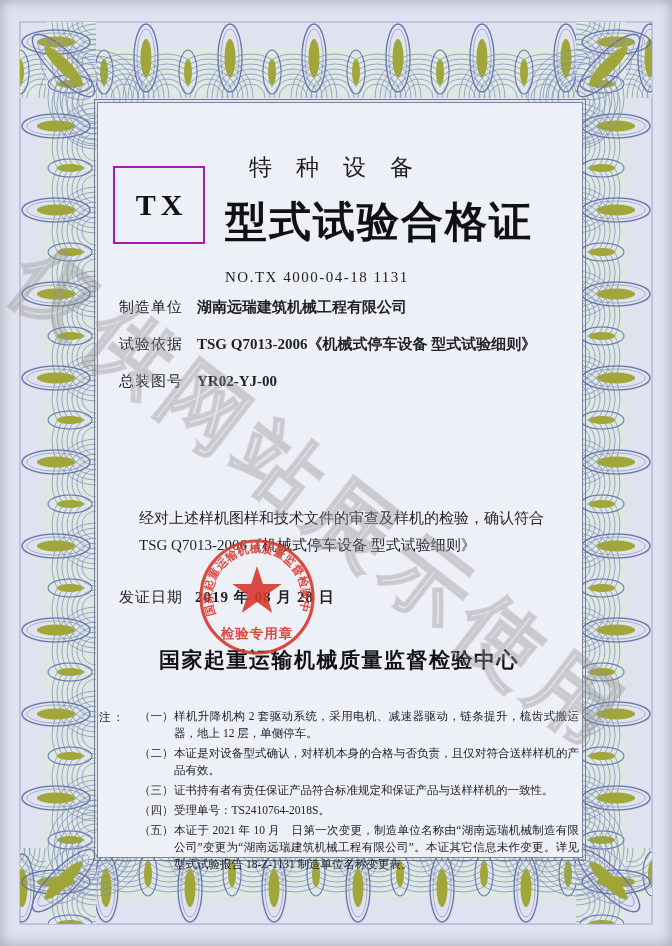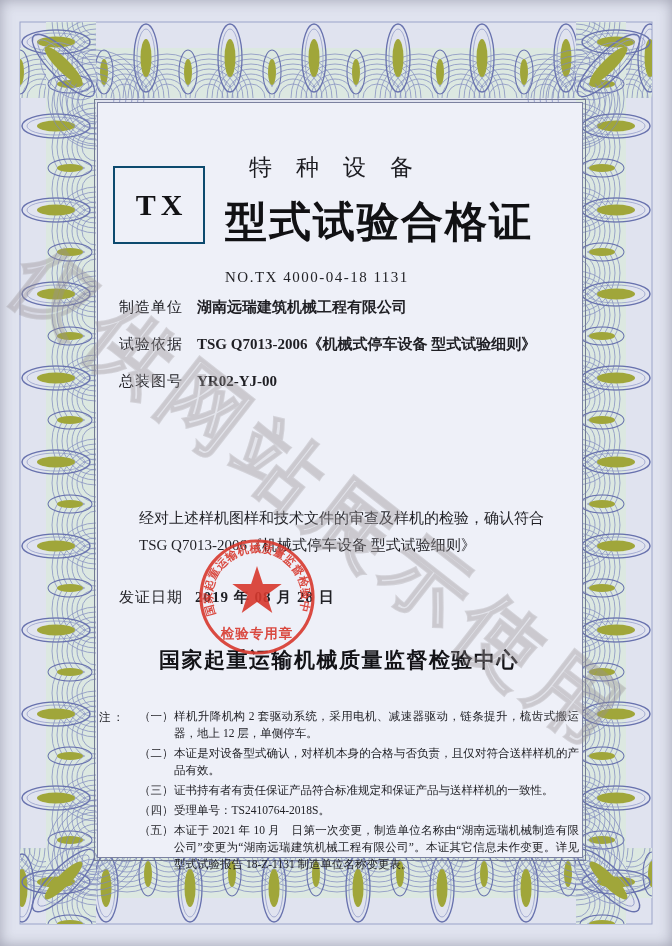--- a/index.html
+++ b/index.html
@@ -8,21 +8,21 @@
        font-family:"Liberation Serif","DejaVu Serif",serif;
        color:#26262b;}
   .scan-edge{position:absolute;inset:0;box-shadow:inset 0 0 14px rgba(110,112,130,.55);z-index:9;pointer-events:none;}
   .border-svg{position:absolute;left:0;top:0;z-index:1;}
   .frame-outer{position:absolute;left:94px;top:99px;width:486px;height:756px;
                border:1px solid #737a94;padding:2px;z-index:2;background:transparent;}
   .frame-inner{width:100%;height:100%;box-sizing:border-box;border:1px solid #7b81a0;background:#eef0f8;}
   .content{position:absolute;left:97px;top:102px;width:484px;height:754px;z-index:3;}
 
   .tx-box{position:absolute;left:16px;top:64px;width:88px;height:74px;
-          border:2px solid #0c4a6e;display:flex;align-items:center;justify-content:center;
+          border:2px solid #a21caf;display:flex;align-items:center;justify-content:center;
           font-size:30px;font-weight:bold;letter-spacing:5px;text-indent:5px;color:#121215;}
   .cert-header{position:absolute;left:128px;top:50px;width:352px;text-align:left;}
   .title-small{font-size:23px;letter-spacing:24px;padding-left:24px;color:#1d1d22;}
   .title-main{font-size:42px;font-weight:bold;letter-spacing:2px;color:#111114;margin-top:15px;line-height:1.15;}
   .cert-no{font-size:15px;letter-spacing:1.5px;margin-top:23px;color:#222226;}
 
   .fields{position:absolute;left:22px;top:195px;width:455px;}
   .frow{display:flex;margin-bottom:17px;font-size:15px;line-height:20px;}
   .flabel{width:64px;flex:none;letter-spacing:1px;color:#222227;text-align:right;}
   .fvalue{margin-left:14px;color:#1f1f24;font-weight:bold;}

